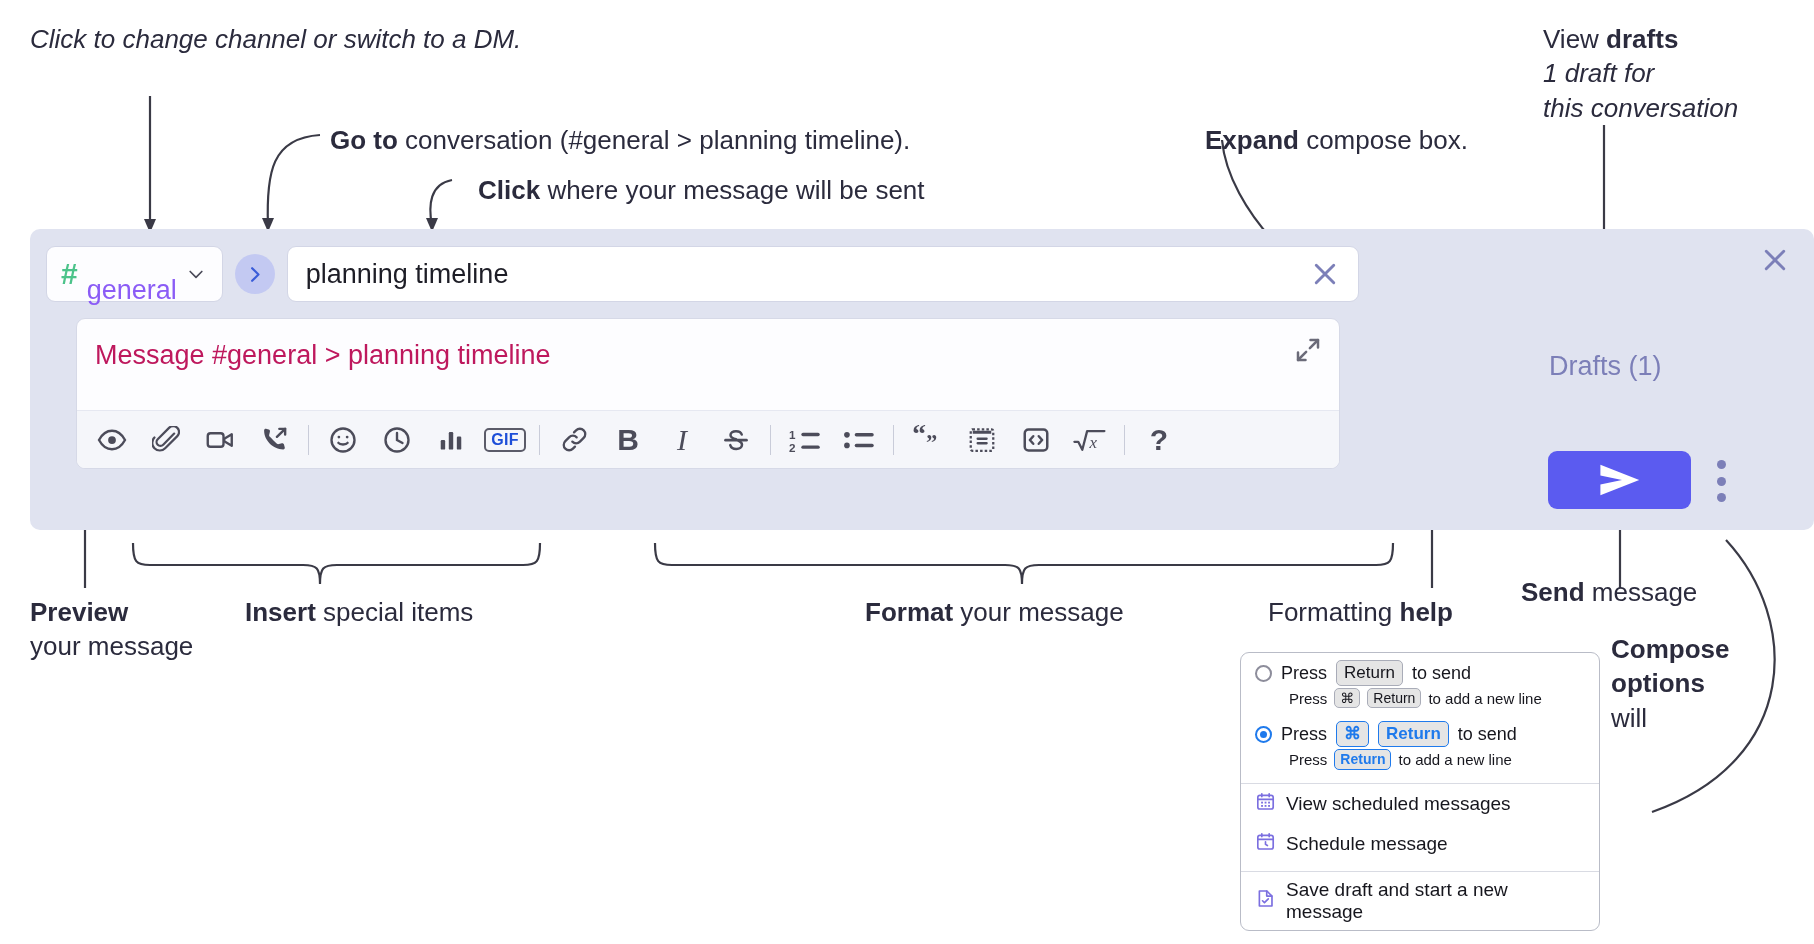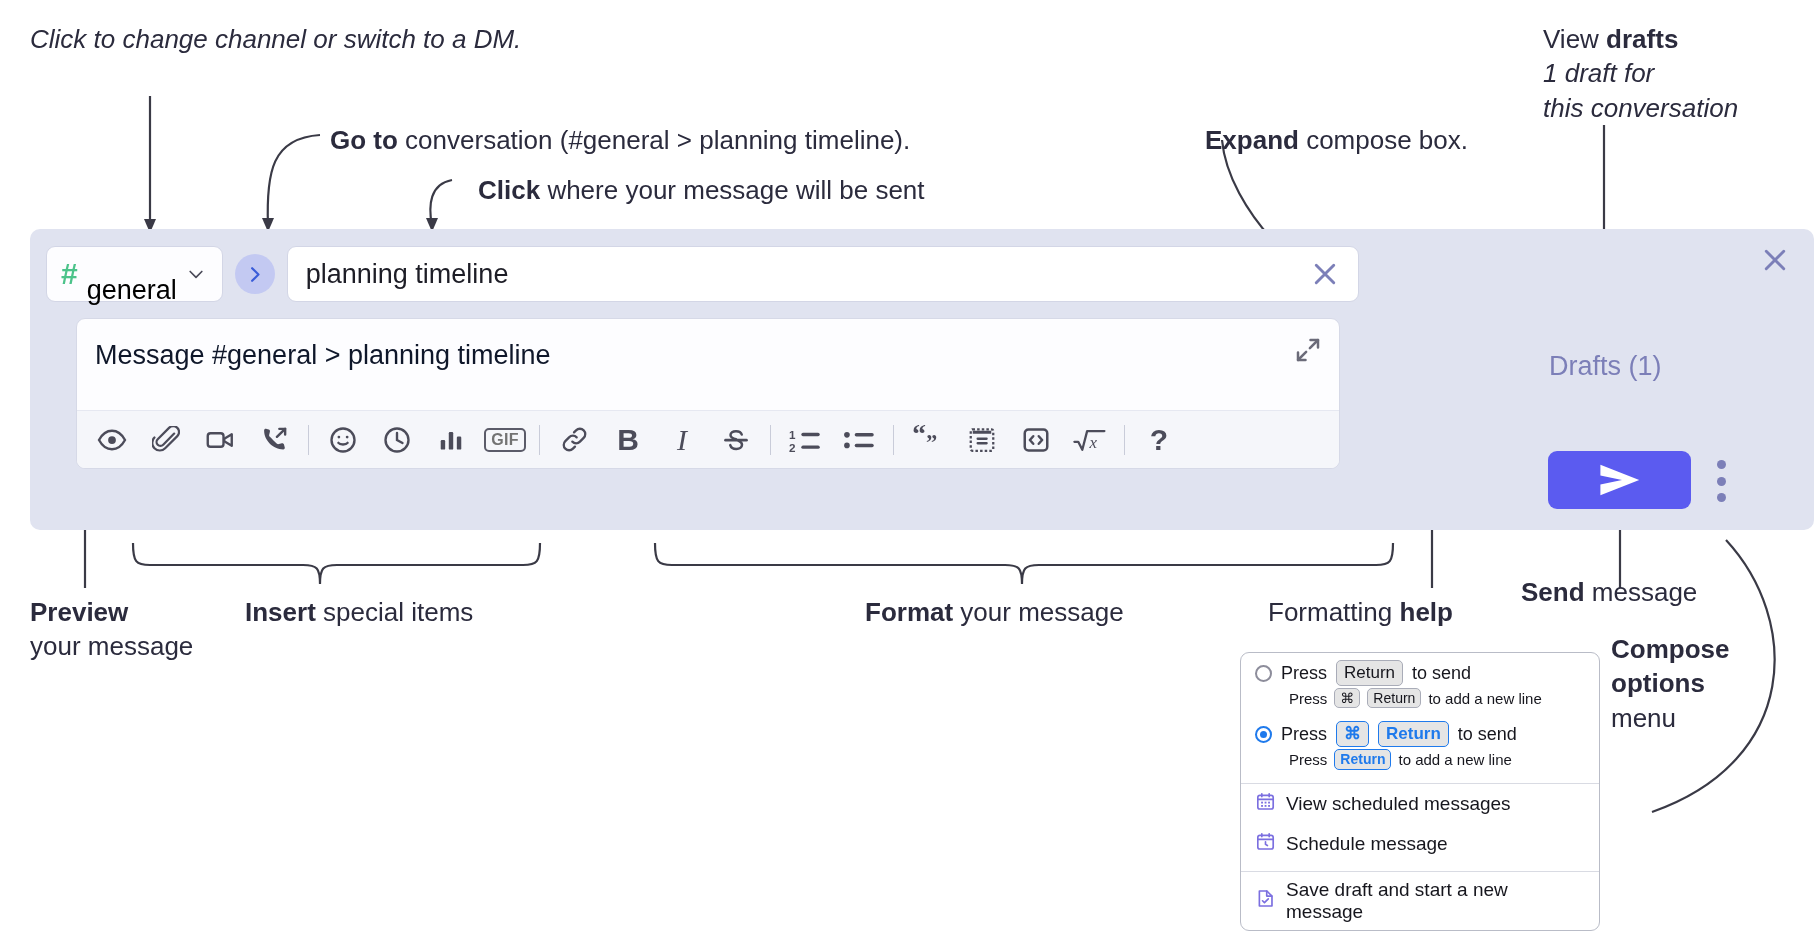--- a/index.html
+++ b/index.html
@@ -36,21 +36,21 @@
   
   #row1 { position:absolute; left:16px; top:17px; display:flex; align-items:center; gap:12px; }
 
   .channel-pill {
     display:flex; align-items:center; gap:9px;
     height:56px; padding:0 16px 0 14px;
     background:#fdfdff; border:1px solid #d3d6e6; border-radius:9px;
     cursor:pointer;
   }
   .hash { color:#4cc38a; font-size:30px; font-weight:bold; line-height:1; }
-  .channel-name { font-size:27px; color:#000000;margin-top:32px; }
+  .channel-name { font-size:27px; color:#8b5cf6;margin-top:32px; }
   .chev-d { width:20px; height:20px; flex:none; }
 
   .go-btn {
     width:40px; height:40px; border-radius:50%;
     background:#c3c9f2; display:flex; align-items:center; justify-content:center;
     cursor:pointer; flex:none;
   }
 
   .topic-field {
     position:relative;
@@ -64,40 +64,40 @@
     width:30px; height:30px; cursor:pointer;
   }
 
   
   #msgbox {
     position:absolute; left:46px; top:89px; width:1264px; height:151px;
     background:#fdfdff; border:1px solid #d6d9e7; border-radius:9px;
   }
   #msg-placeholder {
     position:absolute; left:18px; top:21px;
-    font-size:27px; color:#0f172a;
+    font-size:27px; color:#be185d;
   }
   #expand-btn { position:absolute; right:16px; top:16px; width:30px; height:30px; cursor:pointer; }
 
   
   #toolbar {
     position:absolute; left:0; bottom:0; width:100%; height:58px;
     border-top:1px solid #e6e8f1;
     display:flex; align-items:center; gap:0;
     padding-left:8px;
     background:#f5f6fa;
     border-radius:0 0 8px 8px;
   }
   .tb { width:54px; height:46px; display:flex; align-items:center; justify-content:center; cursor:pointer; color:#5b5b69; flex:none; }
   .tb svg { display:block; }
   .sep { width:1px; height:30px; background:#c9ccd9; margin:0 7px; flex:none; }
   .gif-box {
     border:2px solid #5b5b69; border-radius:5px;
     font-size:16px; font-weight:bold; letter-spacing:0.2px;
-    padding:2px 5px; color:#737373; line-height:1;
+    padding:2px 5px; color:#1d4ed8; line-height:1;
   }
   .qmark { font-size:30px; font-weight:600; color:#4c4c5a; line-height:1; }
 
   
   #drafts-label {
     position:absolute; left:1549px; top:351px;
     font-size:27px; color:#7c7fb8;
     cursor:pointer;
   }
   #send-btn {
@@ -221,21 +221,21 @@
   <span>Formatting </span><span class="b">help</span>
 </div>
 
 <div class="anno anno-lg" style="left:1521px; top:575px;">
   <span class="b">Send</span><span> message</span>
 </div>
 
 <div class="anno anno-lg" style="left:1611px; top:632px;">
   <div class="b">Compose</div>
   <div class="b">options</div>
-  <div>menu</div>
+  <div>will</div>
 </div>
 
 <div id="compose">
 
   <div id="panel-close">
     <svg width="30" height="30" viewBox="0 0 24 24" fill="none" stroke="#7c7fb8" stroke-width="2.3" stroke-linecap="round">
       <path d="M5 5 L19 19 M19 5 L5 19"></path>
     </svg>
   </div>
 

